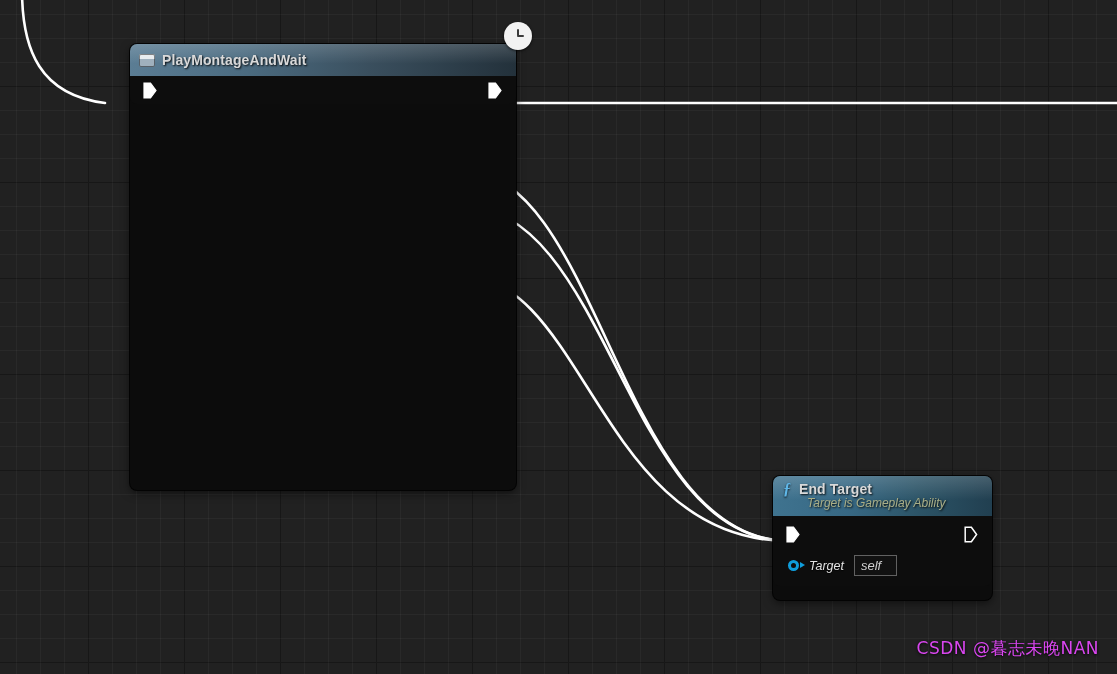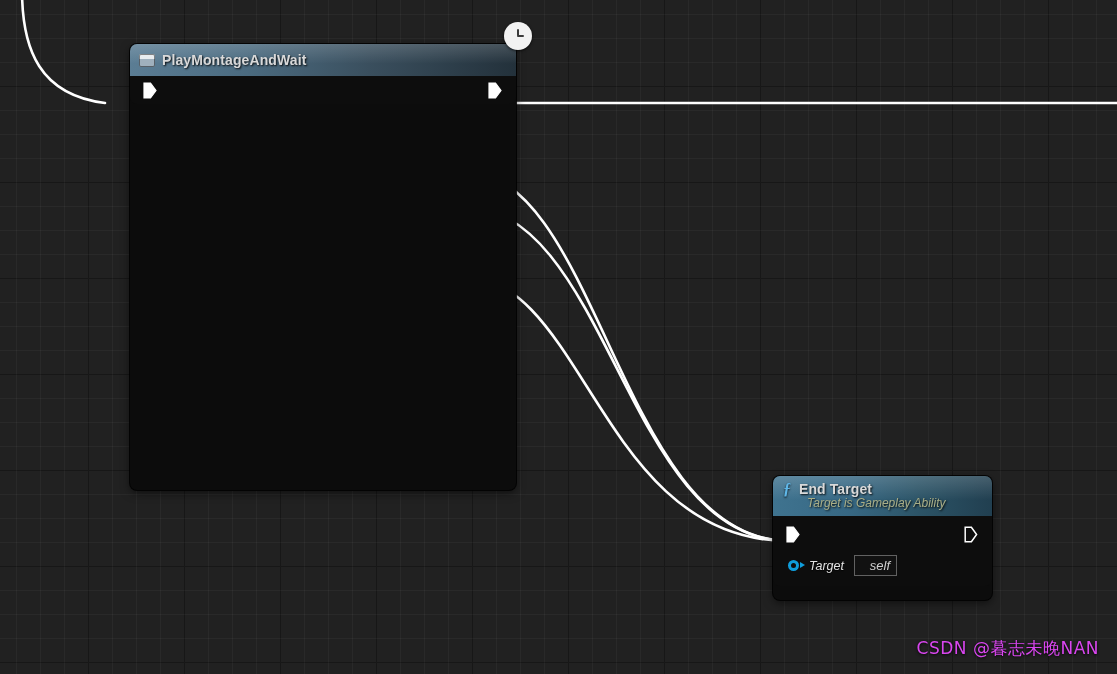--- a/index.html
+++ b/index.html
@@ -190,18 +190,18 @@
       </span>
       <span class="exec-pin" style="left:191px;top:10px;">
         <svg width="14" height="17" viewBox="0 0 14 17">
             <path d="M1.2,1.2 L7.4,1.2 L12.6,8.5 L7.4,15.8 L1.2,15.8 Z" fill="none" stroke="#ffffff" stroke-width="1.5"></path>
           </svg>
       </span>
 
       <span class="data-pin" style="left:15px;top:44px;border-color:#0f9ddb;"></span>
       <span class="pin-arrow" style="left:27px;top:46px;border-left:5px solid #0f9ddb;"></span>
       <span class="lbl" style="left:36px;top:43px;">Target</span>
-      <span class="field" style="left:81px;top:39px;width:43px;text-align:right;">self</span>
+      <span class="field" style="left:81px;top:39px;width:43px;">self</span>
     </div>
   </div>
 </div>
 
 <div class="watermark">CSDN @暮志未晚NAN</div>
 
 </body></html>

